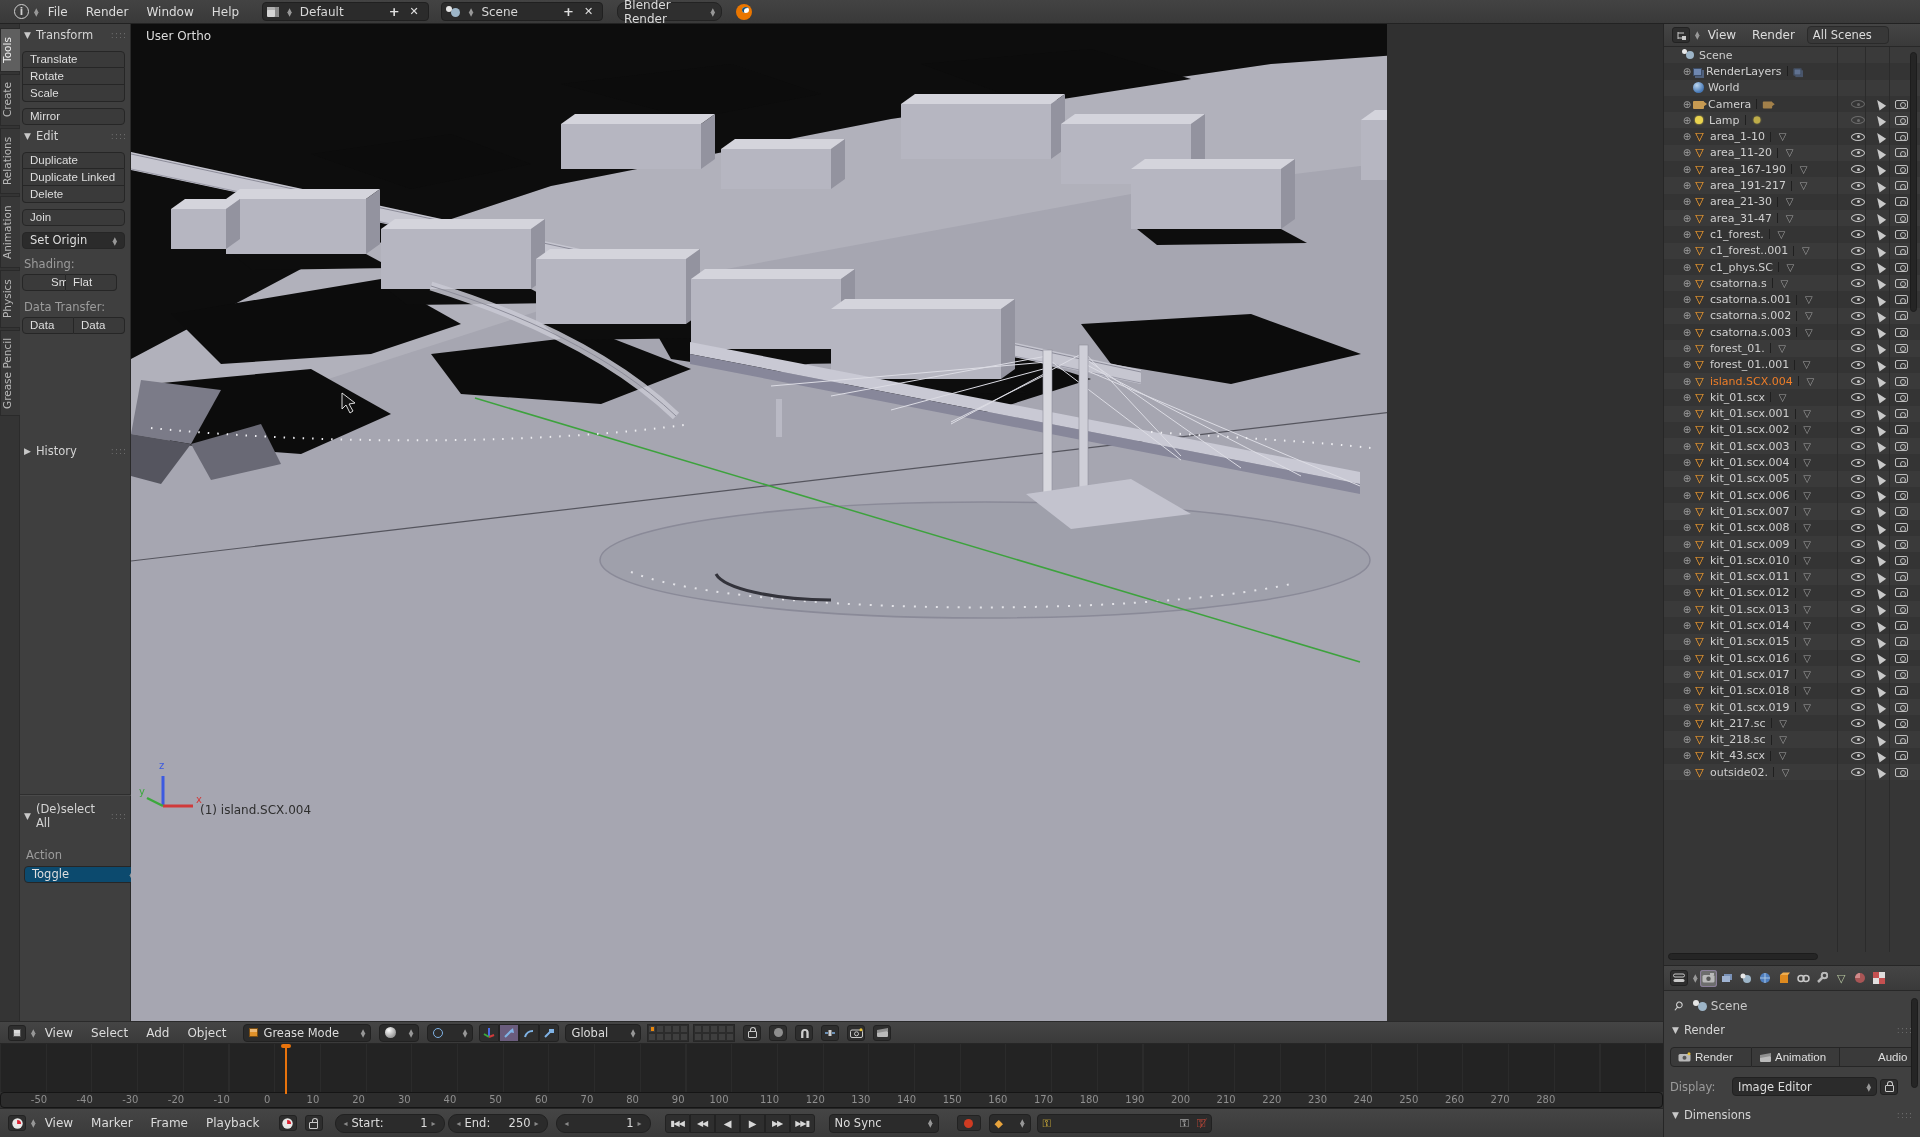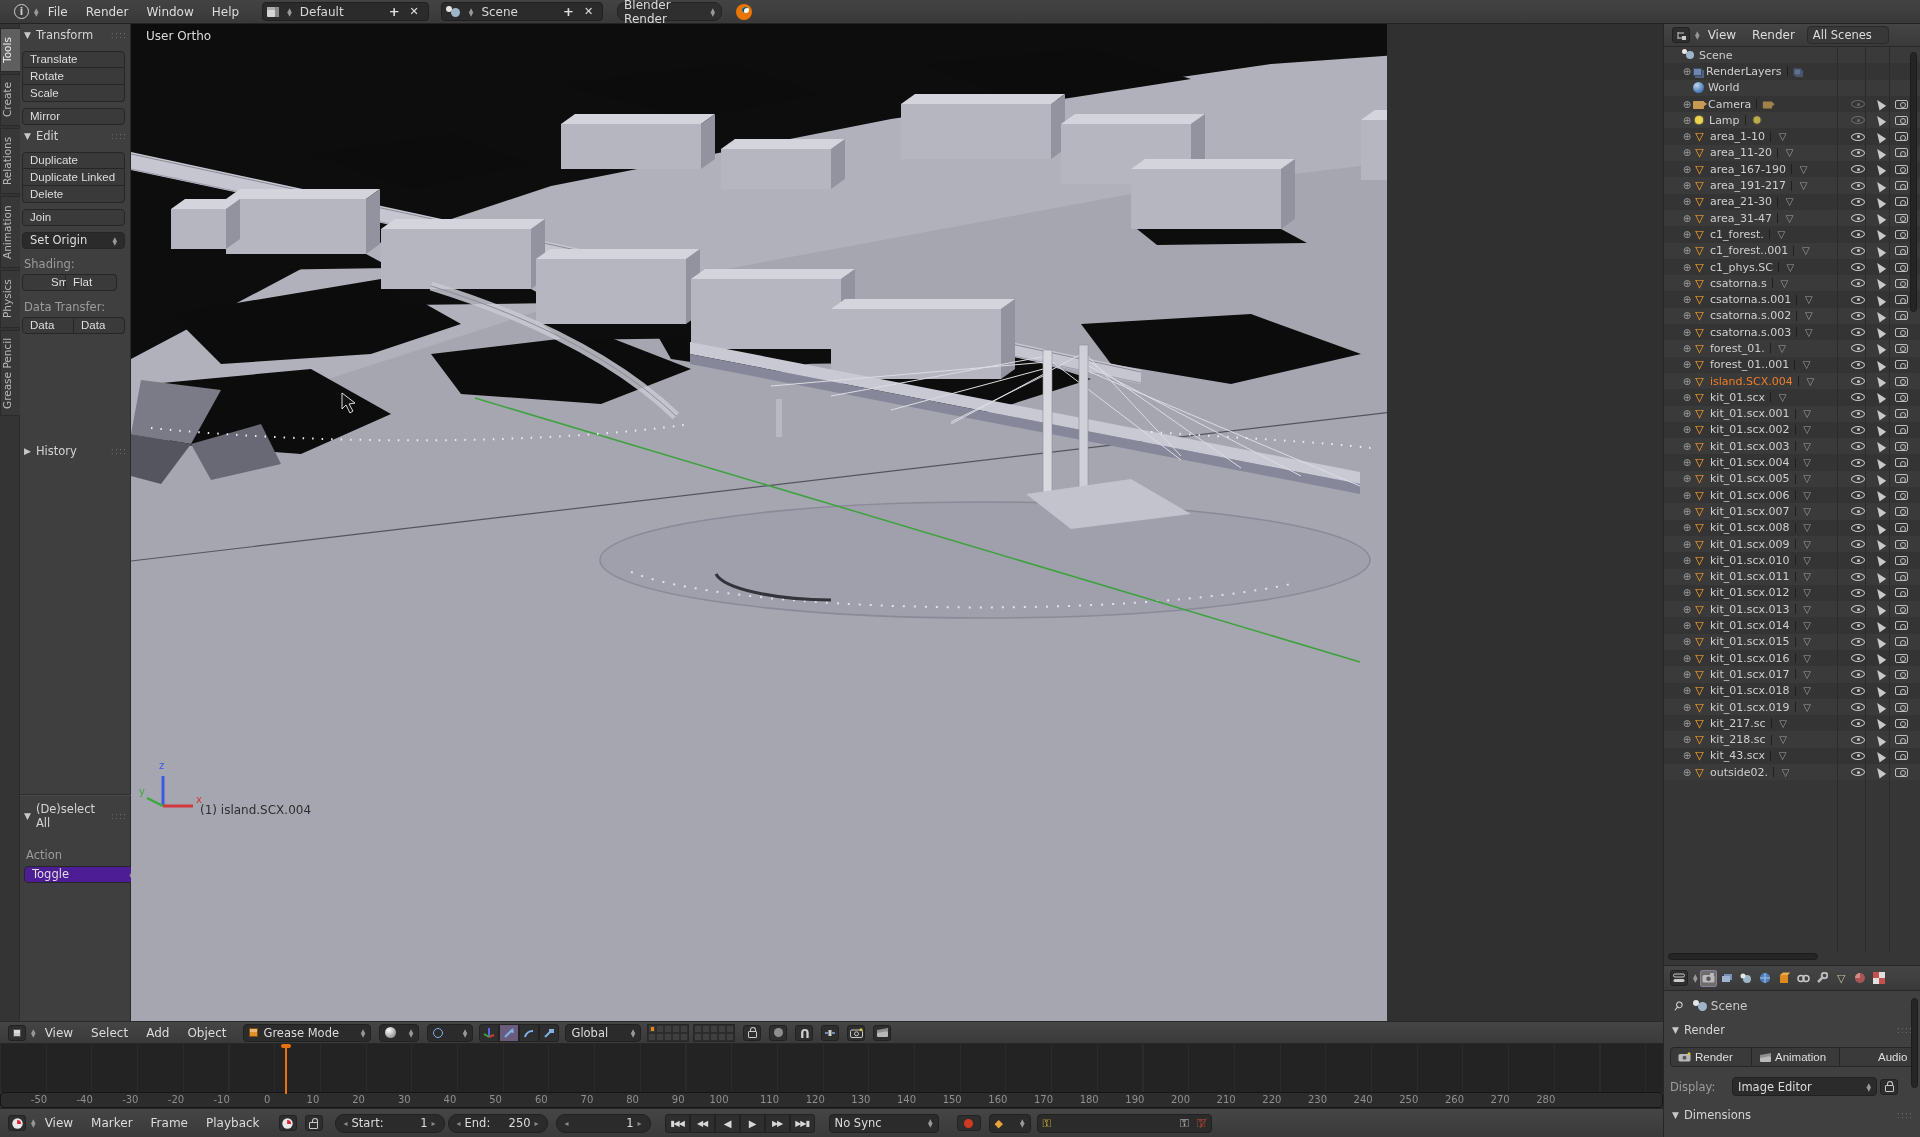--- a/index.html
+++ b/index.html
@@ -233,21 +233,21 @@
   </div>
 
   <div class="ts-section" style="top:770px;">
     <div style="border-top:1px solid #2e2e2e; border-bottom:1px solid #4a4a4a;"></div>
     <div class="phead" style="padding:6px 4px 0 4px;">
       <span class="tri">▼</span>
       <span>(De)select All</span>
       <span class="dragdots">::::</span>
     </div>
     <div class="dimlabel" style="margin:18px 0 4px 6px;">Action</div>
-    <div class="tsbtn grp-solo" style="margin-left:4px; width:118px; background:#4c1d95; display:flex; align-items:center;text-align:center;">
+    <div class="tsbtn grp-solo" style="margin-left:4px; width:118px; background:#0c4a6e; display:flex; align-items:center;text-align:center;">
       <span>Toggle</span>
       <span class="ddarrows" style="margin-left:auto;">▲<br>▼</span>
     </div>
   </div>
 </div>
 
 <div id="viewport" class="abs">
   <svg width="1532" height="997" viewBox="0 0 1532 997">
 
     <rect x="0" y="0" width="1532" height="997" fill="#a6a6b1"></rect>

